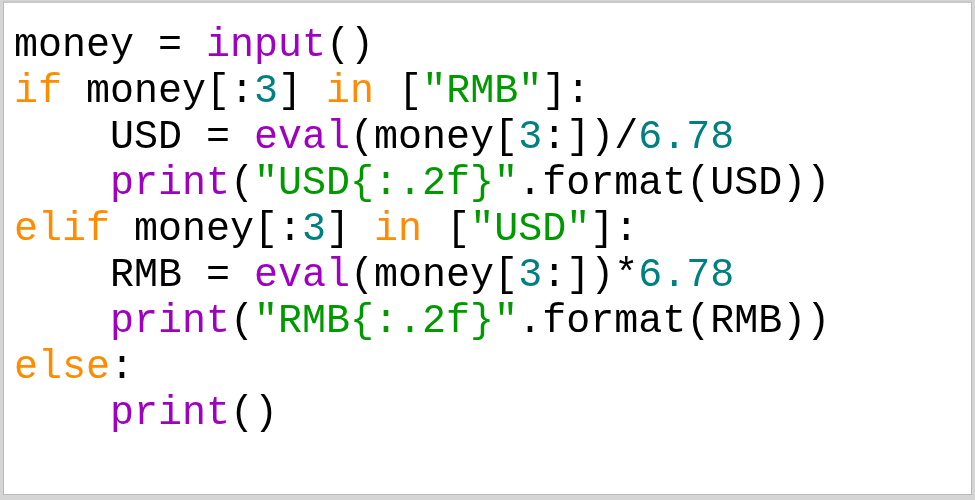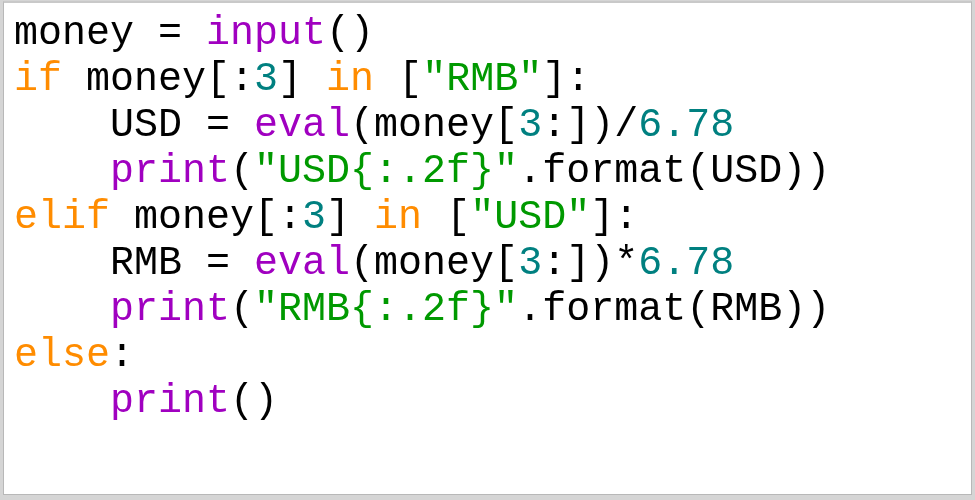--- a/index.html
+++ b/index.html
@@ -11,21 +11,21 @@
     font-family: "Courier New", Courier, monospace;
   }
   .editor-frame {
     background: #ffffff;
     border: 1px solid #b8b8b8;
     border-top: 2px solid #c9c9c9;
     width: 969px;
     height: 494px;
     margin: 1px auto;
     box-sizing: border-box;
-    padding: 8px 10px 0 10px;
+    padding: 20px 10px 0 10px;
     overflow: hidden;
   }
   pre.code {
     margin: 0;
     font-family: "Courier New", Courier, monospace;
     font-size: 40px;
     line-height: 1.15;
     white-space: pre;
     color: #000000;
     letter-spacing: 0px;

